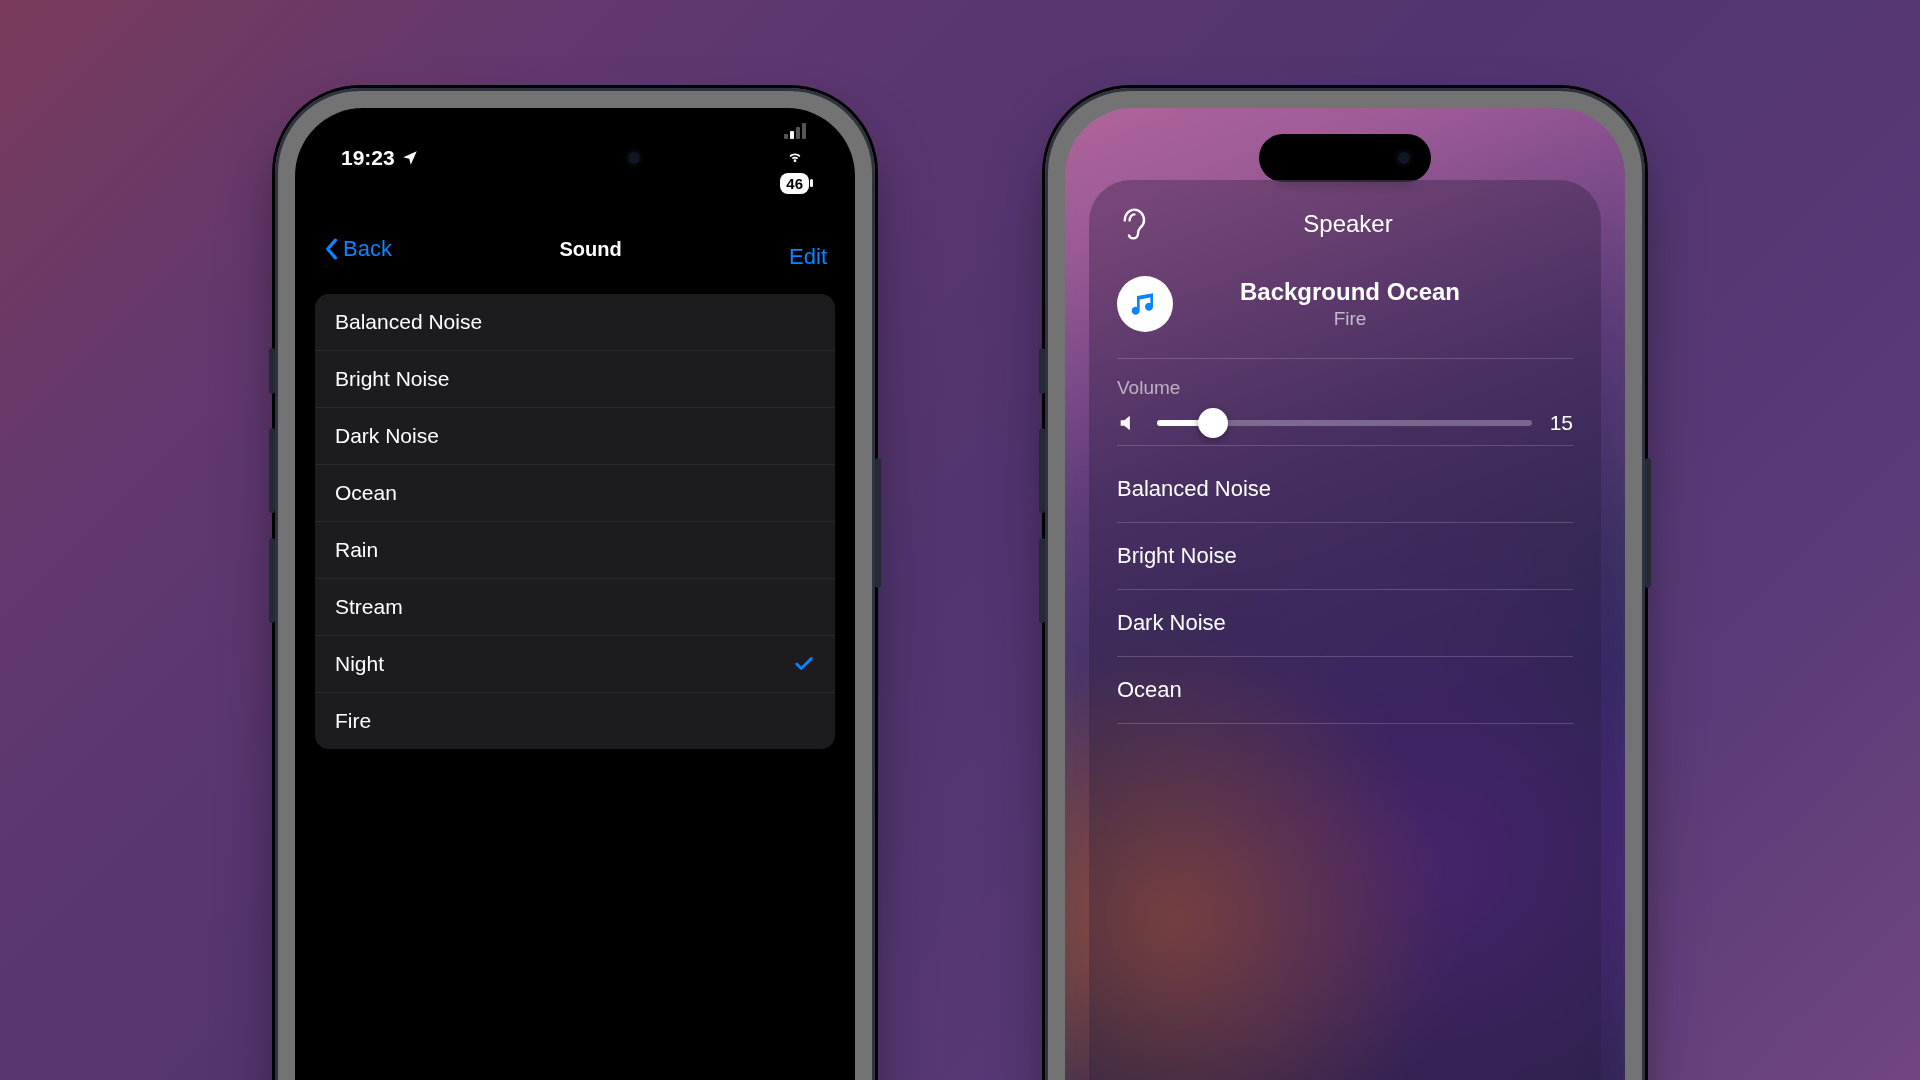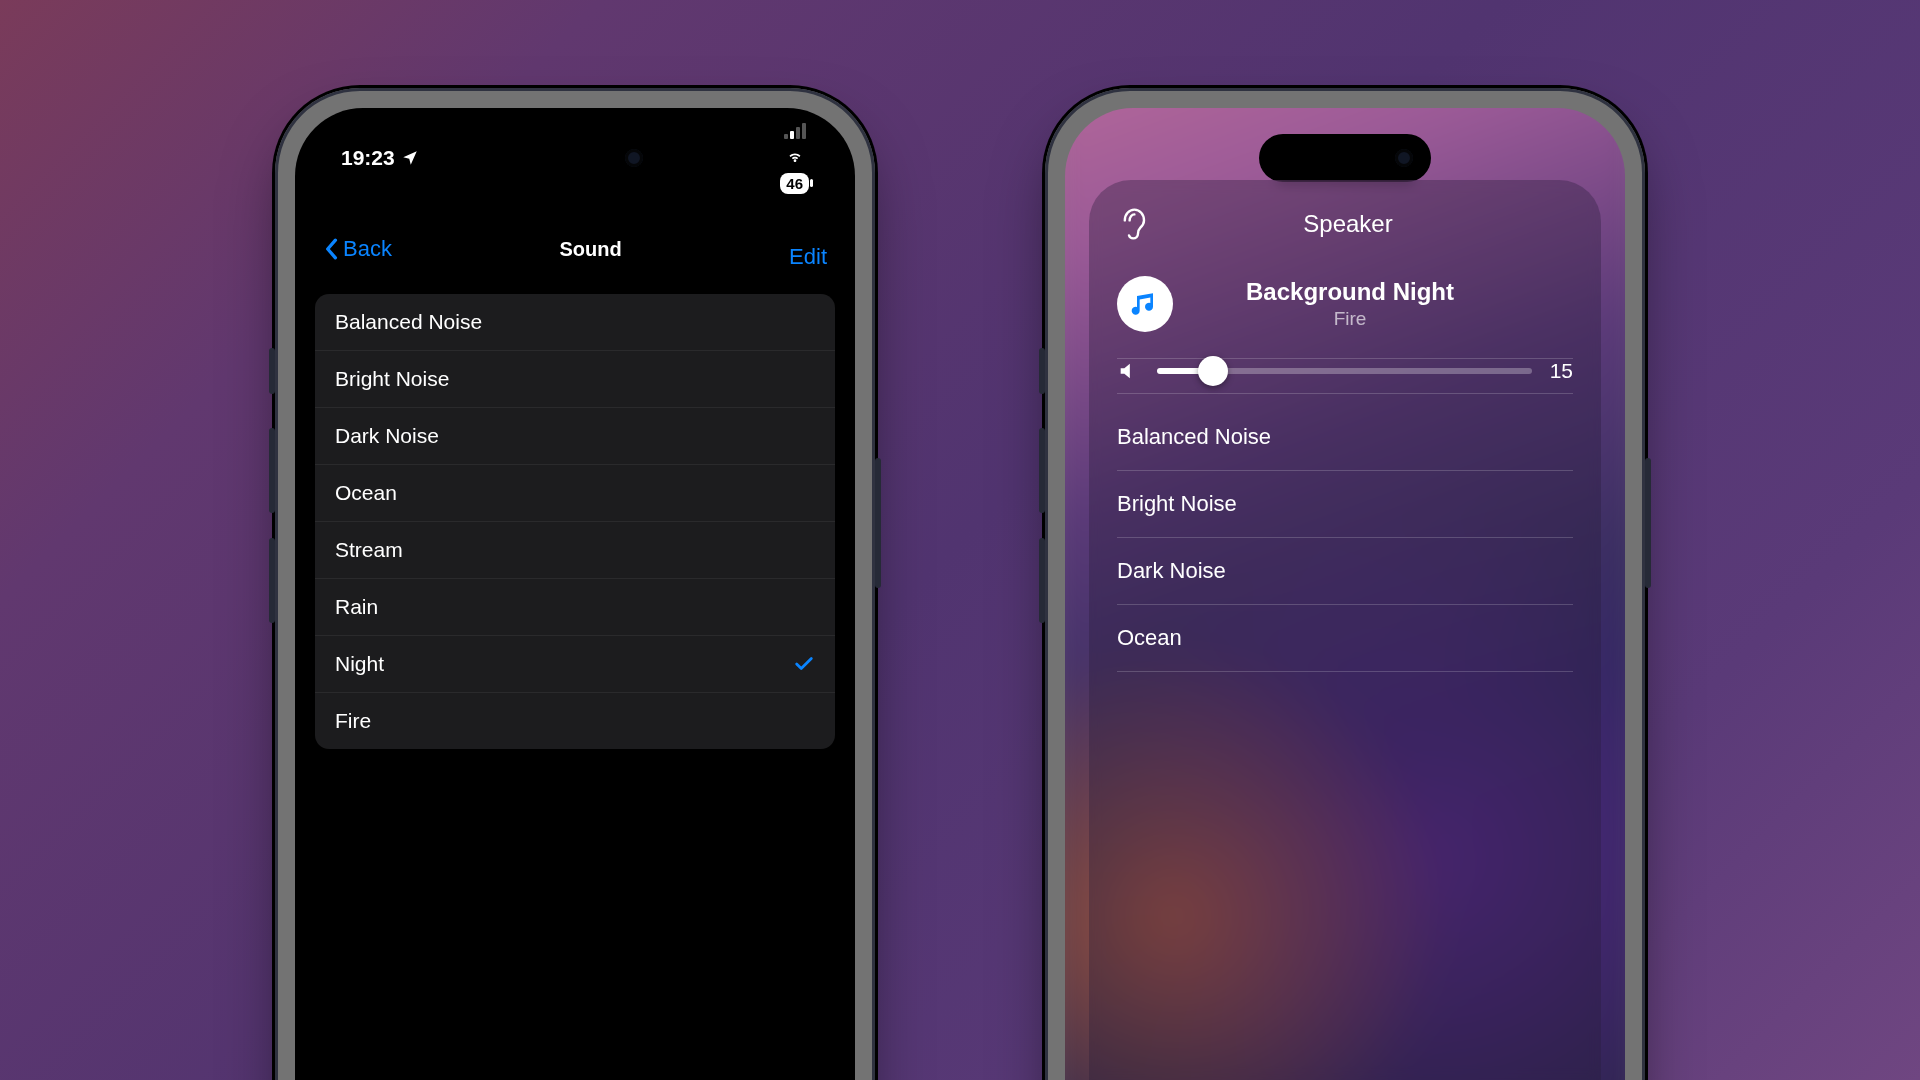--- a/index.html
+++ b/index.html
@@ -200,24 +200,24 @@
             <div class="row">
               <span>Bright Noise</span>
             </div>
             <div class="row">
               <span>Dark Noise</span>
             </div>
             <div class="row">
               <span>Ocean</span>
             </div>
             <div class="row">
+              <span>Rain</span>
+            </div>
+            <div class="row">
               <span>Stream</span>
-            </div>
-            <div class="row">
-              <span>Rain</span>
             </div>
             <div class="row">
               <span>Night</span>
               <span class="check">
                 <svg width="22" height="22" viewBox="0 0 24 24" fill="none">
                   <path d="M4 12l5 5L20 6" stroke="#0a84ff" stroke-width="3" stroke-linecap="round" stroke-linejoin="round"></path>
                 </svg>
               </span>
             </div>
             <div class="row">
@@ -252,25 +252,26 @@
             <div class="sheet-title">Speaker</div>
           </div>
 
           <div class="now-playing">
             <div class="np-icon">
               <svg width="32" height="32" viewBox="0 0 24 24" fill="#0a84ff">
                   <path d="M8 17a3 3 0 1 1-2-2.83V6l12-2v10a3 3 0 1 1-2-2.83V7.2L8 8.7V17z"></path>
                 </svg>
             </div>
             <div class="np-text">
-              <div class="np-title">Background Night</div>
+              <div class="np-title">Background Ocean</div>
               <div class="np-sub">Fire</div>
             </div>
           </div>
 
+          <div class="section-label">Volume</div>
           <div class="vol-row">
             <span>
               <svg width="22" height="22" viewBox="0 0 24 24" fill="#fff">
                   <path d="M4 9v6h4l6 5V4L8 9H4z"></path>
                 </svg>
             </span>
             <div class="slider" id="vol-slider" style="--pct: 15%;">
               <div class="thumb"></div>
             </div>
             <div class="vol-val">15</div>

